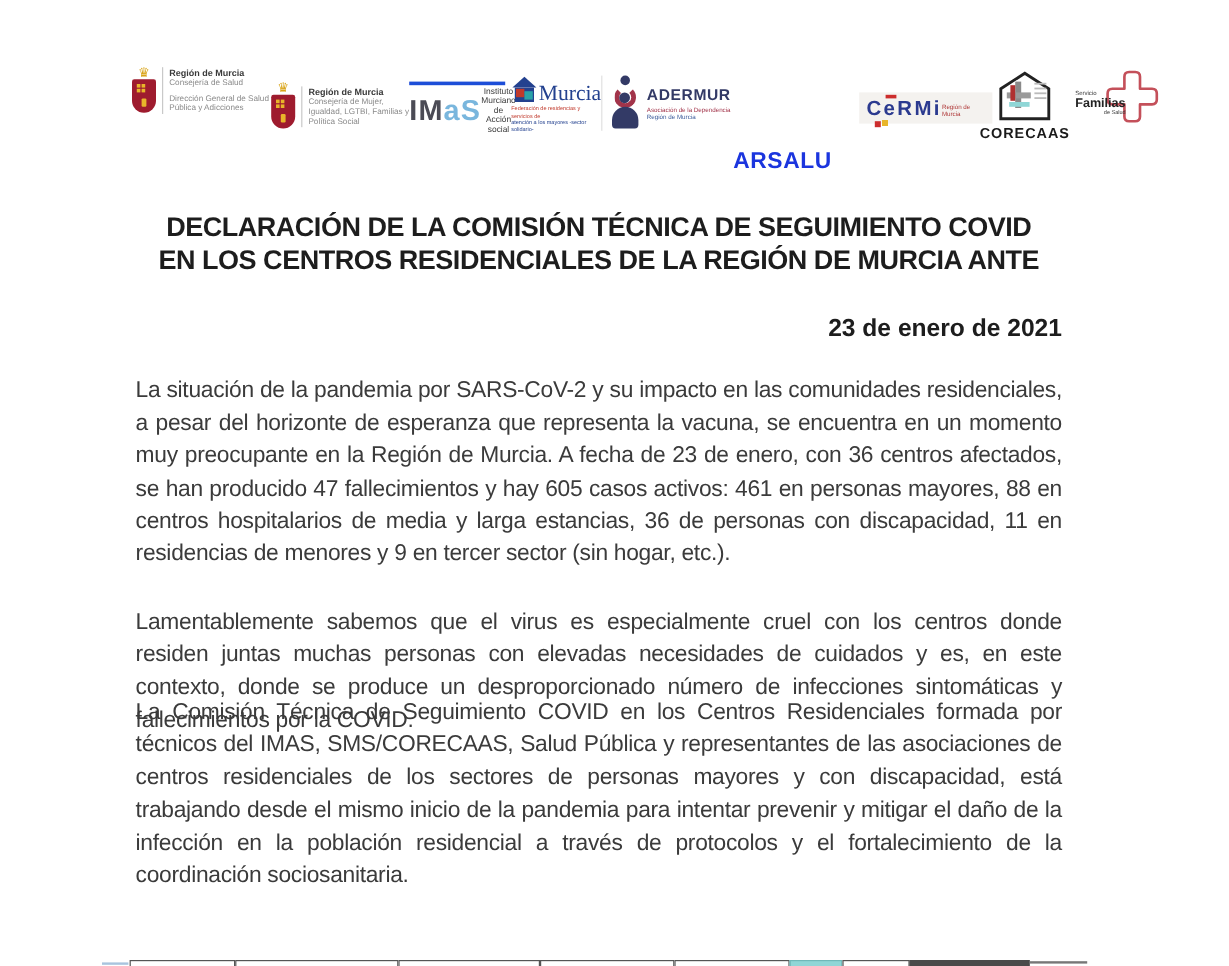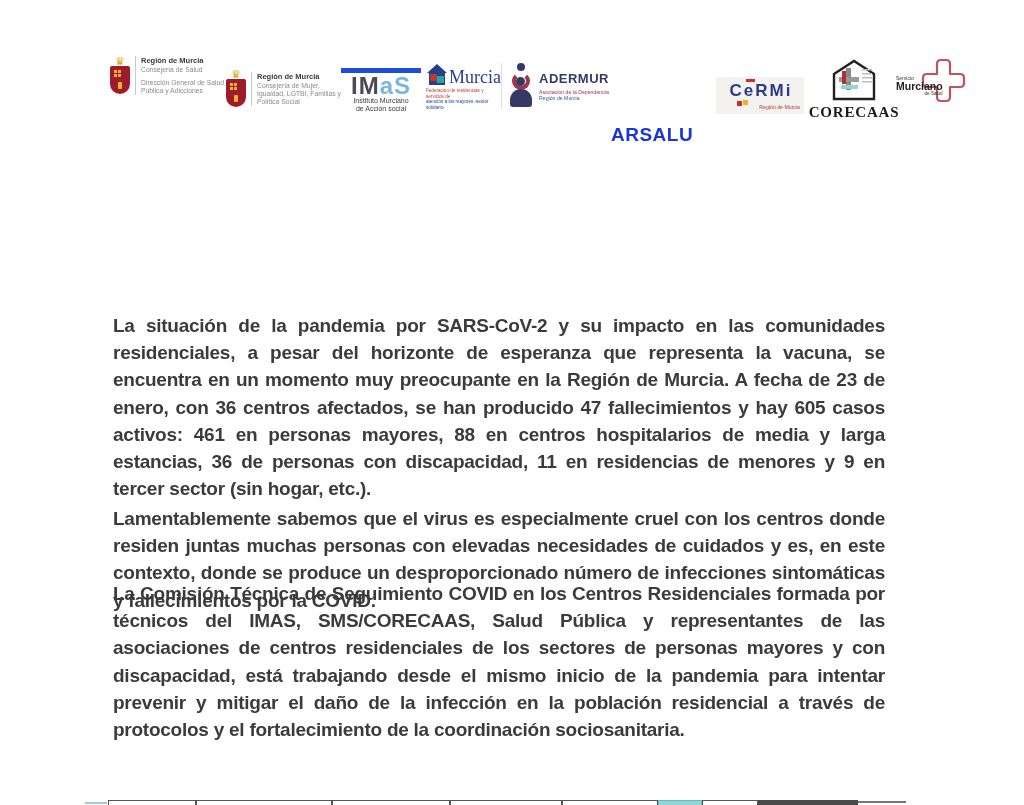--- a/index.html
+++ b/index.html
@@ -23,21 +23,21 @@
   .shield::after{content:"";position:absolute;bottom:5px;left:8px;width:4px;height:7px;background:#e8b52a;border-radius:1px;}
   .gov-text{border-left:1px solid #c9c9c9;padding-left:5px;}
   .gov-org{font-size:7.5px;font-weight:bold;color:#3a3a3a;line-height:9px;}
   .gov-dept{font-size:6.8px;color:#8a8a8a;line-height:8px;margin-top:1px;}
   .gov-sub{font-size:6.8px;color:#8a8a8a;line-height:8px;margin-top:5px;}
 
   .logo-murcia-salud{left:110px;top:56px;width:128px;}
   .logo-murcia-social{left:226px;top:70px;width:122px;}
   .logo-murcia-social .gov-dept{width:92px;}
 
-  .logo-imas{left:341px;top:68px;width:80px;flex-direction:column;align-items:center;border-top:5px solid #1d4ed8;padding-top:2px;}
+  .logo-imas{left:341px;top:68px;width:80px;flex-direction:row;align-items:center;border-top:3px solid #1d4ed8;padding-top:2px;}
   .imas-acronym{font-size:24px;line-height:22px;font-weight:bold;letter-spacing:1px;}
   .imas-acronym .im{color:#4b4b55;}
   .imas-acronym .as{color:#79b6dd;}
   .imas-sub{font-size:7px;color:#3a3a3a;line-height:8px;text-align:center;}
 
   .logo-lares{left:426px;top:64px;width:74px;flex-direction:column;align-items:flex-start;}
   .lares-row{display:flex;align-items:flex-end;}
   .lares-icon{width:22px;height:22px;position:relative;margin-right:1px;}
   .lares-roof{position:absolute;top:0;left:1px;width:0;height:0;border-left:10px solid transparent;border-right:10px solid transparent;border-bottom:9px solid #23418f;}
   .lares-wall{position:absolute;top:9px;left:3px;width:16px;height:12px;background:#23418f;}
@@ -56,41 +56,41 @@
   .a-head2{position:absolute;top:14px;left:8px;width:9px;height:9px;border-radius:50%;background:#333a66;}
   .a-body{position:absolute;top:26px;left:2px;width:22px;height:18px;border-radius:11px 11px 3px 3px;background:#333a66;}
   .adermur-text{display:flex;flex-direction:column;}
   .adermur-name{font-size:13px;font-weight:bold;color:#333a66;letter-spacing:.5px;}
   .adermur-sub1{font-size:5.2px;color:#a2344a;margin-top:3px;line-height:6px;}
   .adermur-sub2{font-size:5.2px;color:#3a5a9a;line-height:6px;}
 
   .logo-arsalu{left:611px;top:84px;width:80px;margin-top:40px;}
   .arsalu-name{font-size:19px;font-weight:bold;color:#1b35de;letter-spacing:.5px;}
 
-  .logo-cermi{left:716px;top:77px;width:88px;background:#f4f2ef;padding:5px 4px 4px 6px;flex-direction:column;align-items:center;box-sizing:border-box;}
+  .logo-cermi{left:716px;top:77px;width:111px;background:#f4f2ef;padding:5px 4px 4px 6px;flex-direction:row;align-items:center;box-sizing:border-box;}
   .cermi-name{font-size:17px;line-height:17px;font-weight:bold;color:#2b3a8f;letter-spacing:2px;position:relative;}
   .cermi-name::before{content:"";position:absolute;top:-3px;left:16px;width:9px;height:3px;background:#cc2d2d;}
   .cermi-name::after{content:"";position:absolute;bottom:-6px;left:13px;width:5px;height:5px;background:#e8b52a;box-shadow:-6px 1px 0 #cc2d2d;}
   .cermi-sub{font-size:5.2px;color:#b03a3a;align-self:flex-end;margin-top:5px;}
 
   .logo-corecaas{left:816px;top:57px;width:76px;flex-direction:column;align-items:center;}
-  .corecaas-name{font-size:15px;font-weight:bold;color:#1a1a1a;letter-spacing:.8px;margin-top:1px;font-family:Liberation Serif, serif;}
+  .corecaas-name{font-size:12px;font-weight:bold;color:#1a1a1a;letter-spacing:.8px;margin-top:1px;}
 
   .logo-sms{left:896px;top:56px;width:72px;height:60px;}
   .sms-cross{position:absolute;right:0;top:0;}
   .sms-text{position:absolute;left:0;top:20px;z-index:2;color:#333;}
   .sms-l1{font-size:5px;line-height:5px;}
   .sms-l2{font-size:10.5px;line-height:10px;font-weight:bold;color:#222;}
   .sms-l3{font-size:4.6px;line-height:5px;text-align:right;}
 
   
   .content{position:absolute;left:113px;width:772px;}
   .doc-title{top:176px;text-align:center;font-weight:bold;color:#1d1d1d;font-size:22.5px;line-height:27px;letter-spacing:-0.4px;}
   .doc-date{top:260px;text-align:right;font-weight:bold;color:#1d1d1d;font-size:20.5px;line-height:27px;}
-  .para{color:#3b3b3b;font-size:19px;line-height:27.2px;text-align:justify;letter-spacing:-0.25px;margin:0;font-weight:bold;}
+  .para{color:#3b3b3b;font-size:19px;line-height:27.2px;text-align:justify;letter-spacing:-0.25px;margin:0;}
   .p1{top:312px;}
   .p2{top:505px;}
   .p3{top:580px;}
 
   
   .page-break-strip{position:absolute;left:0;top:798px;width:1024px;height:7px;overflow:hidden;}
   .edge{position:absolute;top:2px;height:12px;box-sizing:border-box;background:#fff;border:1px solid #555;}
   .e1{left:85px;width:22px;height:2px;top:4px;background:#a8c4de;border:none;}
   .e2{left:108px;width:88px;}
   .e3{left:196px;width:136px;}
@@ -195,30 +195,33 @@
       </svg>
       <span class="corecaas-name">CORECAAS</span>
     </div>
 
     <div class="logo logo-sms">
       <svg class="sms-cross" width="50" height="56" viewBox="0 0 50 56">
         <path d="M19 8 q0-4 4-4 h5 q4 0 4 4 v10 h10 q4 0 4 4 v5 q0 4-4 4 h-10 v10 q0 4-4 4 h-5 q-4 0-4-4 v-10 h-10 q-4 0-4-4 v-5 q0-4 4-4 h10 Z" fill="none" stroke="#c4505a" stroke-width="2.2" stroke-linejoin="round"></path>
       </svg>
       <div class="sms-text">
         <div class="sms-l1">Servicio</div>
-        <div class="sms-l2">Murciano</div>
+        <div class="sms-l2">Familias</div>
         <div class="sms-l3">de Salud</div>
       </div>
     </div>
 
   </header>
 
   <h1 class="content doc-title" style="margin:0;position:absolute;">
+    <div>DECLARACIÓN DE LA COMISIÓN TÉCNICA DE SEGUIMIENTO COVID</div>
+    <div>EN LOS CENTROS RESIDENCIALES DE LA REGIÓN DE MURCIA ANTE</div>
   </h1>
 
+  <div class="content doc-date">23 de enero de 2021</div>
 
   <p class="content para p1" style="position:absolute;">La situación de la pandemia por SARS-CoV-2 y su impacto en las comunidades residenciales, a pesar del horizonte de esperanza que representa la vacuna, se encuentra en un momento muy preocupante en la Región de Murcia. A fecha de 23 de enero, con 36 centros afectados, se han producido 47 fallecimientos y hay 605 casos activos: 461 en personas mayores, 88 en centros hospitalarios de media y larga estancias, 36 de personas con discapacidad, 11 en residencias de menores y 9 en tercer sector (sin hogar, etc.).</p>
   <p class="content para p2" style="position:absolute;">Lamentablemente sabemos que el virus es especialmente cruel con los centros donde residen juntas muchas personas con elevadas necesidades de cuidados y es, en este contexto, donde se produce un desproporcionado número de infecciones sintomáticas y fallecimientos por la COVID.</p>
   <p class="content para p3" style="position:absolute;">La Comisión Técnica de Seguimiento COVID en los Centros Residenciales formada por técnicos del IMAS, SMS/CORECAAS, Salud Pública y representantes de las asociaciones de centros residenciales de los sectores de personas mayores y con discapacidad, está trabajando desde el mismo inicio de la pandemia para intentar prevenir y mitigar el daño de la infección en la población residencial a través de protocolos y el fortalecimiento de la coordinación sociosanitaria.</p>
 
   <div class="page-break-strip">
     <i class="edge e1"></i>
     <i class="edge e2"></i>
     <i class="edge e3"></i>
     <i class="edge e4"></i>

